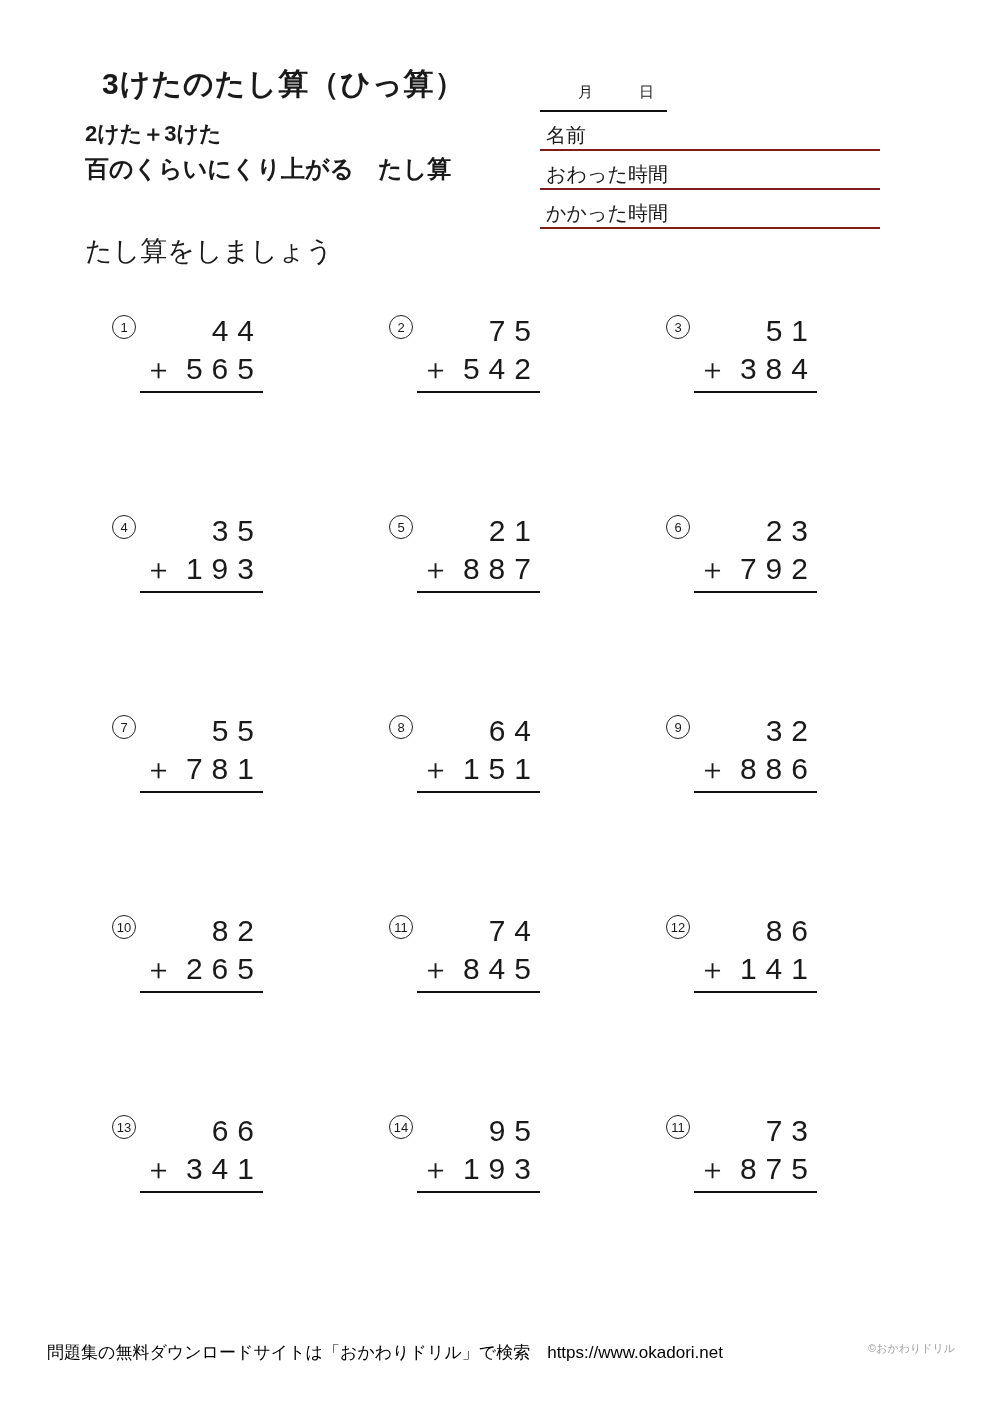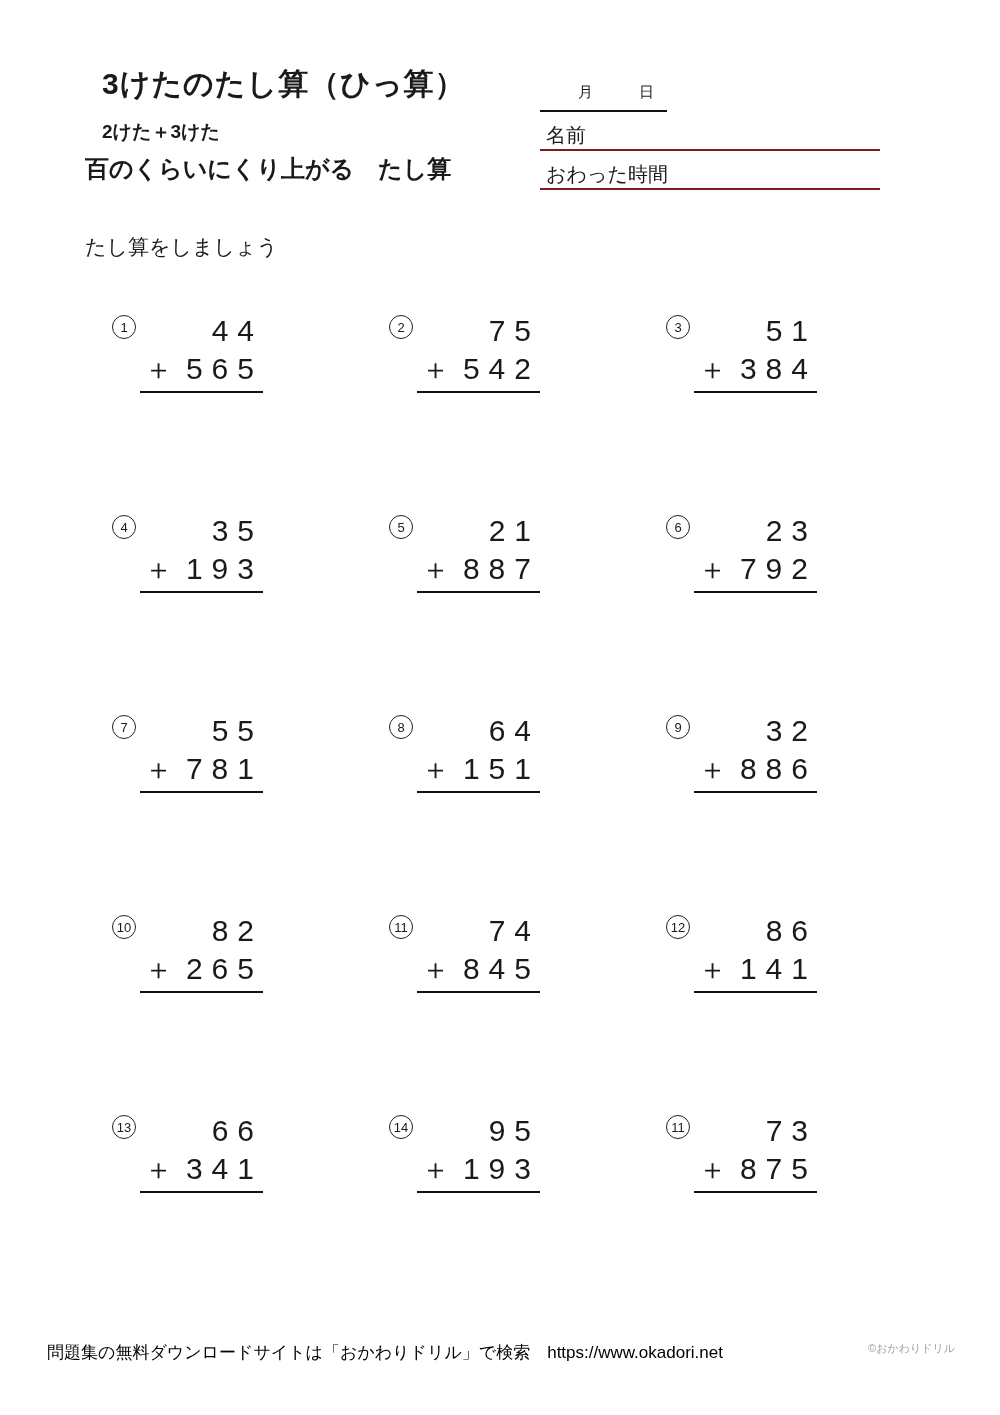--- a/index.html
+++ b/index.html
@@ -11,30 +11,30 @@
     font-family:"Liberation Sans","DejaVu Sans",sans-serif;
     color:#1a1a1a;
     overflow:hidden;
   }
   
   .title {
     position:absolute; left:102px; top:64px;
     font-size:30px; font-weight:bold; letter-spacing:1px;
   }
   .sub1 {
-    position:absolute; left:102px; top:119px;
-    font-size:19px; font-weight:bold;
+    position:absolute; left:85px; top:119px;
+    font-size:22px; font-weight:bold;
   }
   .sub2 {
     position:absolute; left:85px; top:153px;
     font-size:24px; font-weight:bold;
   }
   .instruction {
     position:absolute; left:85px; top:233px;
-    font-size:21px; font-weight:normal;
+    font-size:27px; font-weight:normal;
   }
   
   .hdr-box { position:absolute; left:540px; top:80px; width:340px; }
   .date-row {
     width:127px; height:32px;
     border-bottom:2px solid #111;
     font-size:15px;
     display:flex; align-items:flex-start;
     padding-left:38px; padding-top:3px; gap:46px;
   }
@@ -103,20 +103,23 @@
     <div class="date-row">
       <span>月</span>
       <span>日</span>
     </div>
     <div class="field-row">
       <span>名前</span>
     </div>
     <div class="field-row">
       <span>おわった時間</span>
     </div>
+    <div class="field-row">
+      <span>かかった時間</span>
+    </div>
   </div>
 
   <div class="problems">
 
     <div class="problem">
       <span class="p-circle">1</span>
       <div class="row-top">44</div>
       <div class="row-bot">
         <span class="plus">＋</span>
         <span>565</span>

